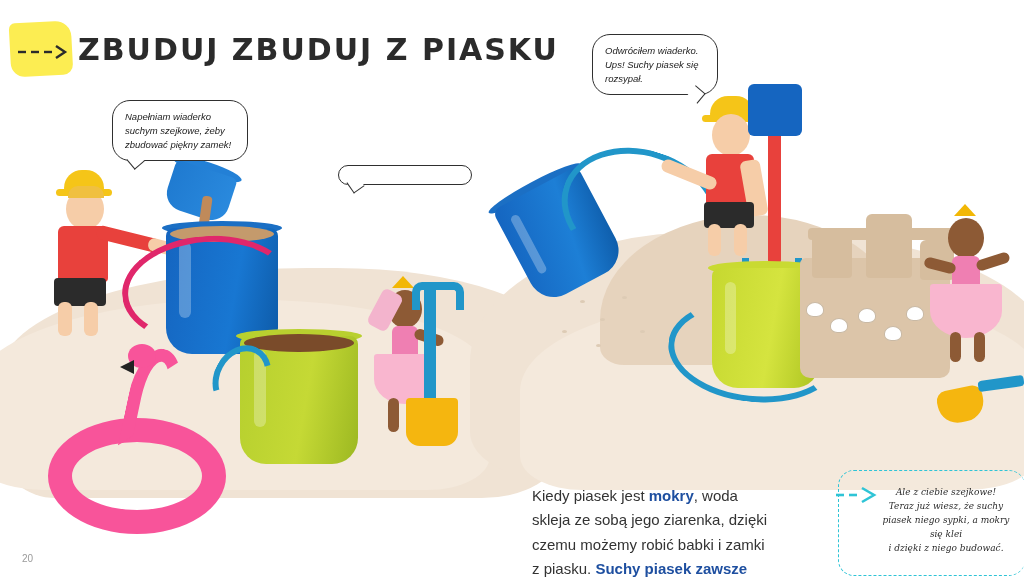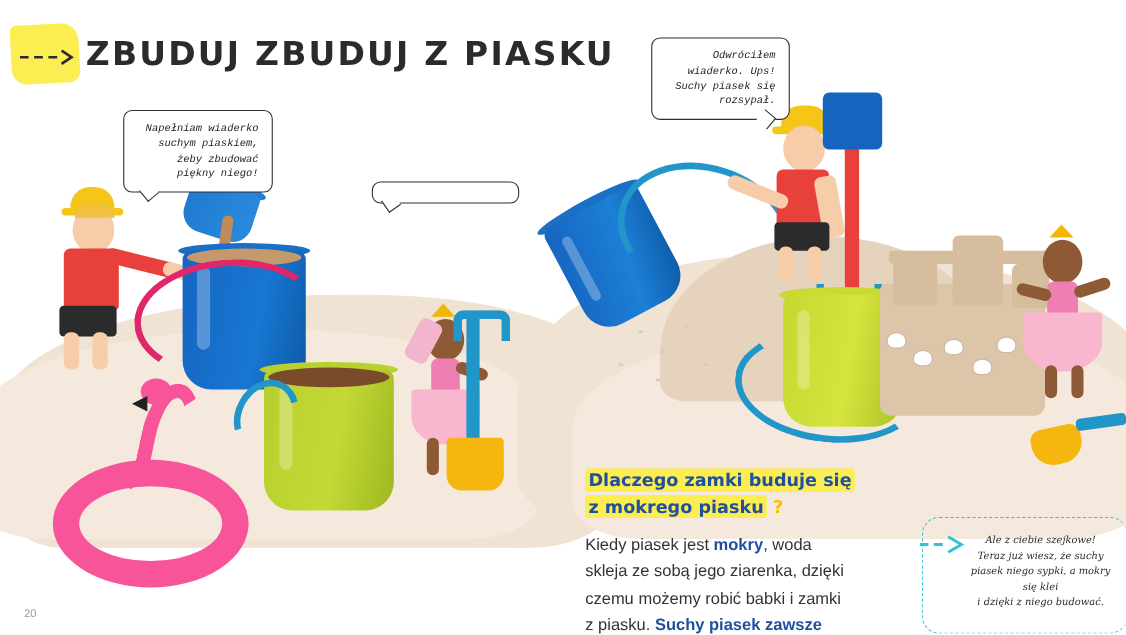--- a/index.html
+++ b/index.html
@@ -49,23 +49,23 @@
   }
   .arrow-dash{
     position:absolute;left:18px;top:44px;width:50px;height:16px;
   }
   .page-num{
     position:absolute;left:22px;top:553px;font-size:10px;color:#9a9a9a;
   }
 
   
   .bubble{
-    position:absolute;background:#fff;border:1.3px solid #2f2f2f;border-radius:8px;
-    padding:9px 12px;font-size:9.5px;line-height:1.45;color:#222;text-align:right;
-    font-family:Liberation Mono, monospace;font-style:italic;
+    position:absolute;background:#fff;border:1.3px solid #2f2f2f;border-radius:18px;
+    padding:9px 12px;font-size:9.5px;line-height:1.45;color:#222;text-align:left;
+    font-family:Liberation Sans, sans-serif;font-style:italic;
   }
   .bubble .tail{
     position:absolute;width:12px;height:12px;background:#fff;
     border-left:1.3px solid #2f2f2f;border-bottom:1.3px solid #2f2f2f;
   }
   #b1{left:112px;top:100px;width:110px;}
   #b1 .tail{left:16px;bottom:-7px;transform:rotate(-40deg);}
   #b2{left:338px;top:165px;width:108px;}
   #b2 .tail{left:10px;bottom:-7px;transform:rotate(-35deg);}
   #b3{left:592px;top:34px;width:100px;}
@@ -293,36 +293,31 @@
     <div class="limb" style="left:-2px;top:52px;width:32px;height:11px;background:#8d5a35;transform:rotate(14deg);"></div>
     <div class="skirt" style="left:4px;top:76px;width:72px;height:54px;"></div>
     <div class="limb" style="left:24px;top:124px;width:11px;height:30px;background:#8d5a35;"></div>
     <div class="limb" style="left:48px;top:124px;width:11px;height:30px;background:#8d5a35;"></div>
   </div>
 
   <div class="shovel-blade" style="left:938px;top:388px;width:46px;height:34px;background:#f5b60f;border-radius:10px 10px 20px 20px;transform:rotate(-12deg);"></div>
   <div class="shovel-handle" style="left:978px;top:378px;width:46px;height:11px;background:#2196c9;transform:rotate(-8deg);"></div>
 
   <div class="bubble" id="b1">
-    <span>Napełniam wiaderko suchym piaskiem, żeby zbudować piękny niego!</span>
+    <span>Napełniam wiaderko suchym szejkowe, żeby zbudować piękny zamek!</span>
     <span class="tail"></span>
   </div>
   <div class="bubble" id="b2">
     <span class="tail"></span>
   </div>
   <div class="bubble" id="b3">
     <span>Odwróciłem wiaderko. Ups! Suchy piasek się rozsypał.</span>
     <span class="tail"></span>
   </div>
 
-  <div class="info-title">
-    <span class="hl">Dlaczego zamki buduje się</span><br>
-    <span class="hl">z mokrego piasku</span>
-    <span class="bullet-q">?</span>
-  </div>
   <div class="info-body">
     <span>Kiedy piasek jest </span><b>mokry</b><span>, woda skleja ze sobą jego ziarenka, dzięki czemu możemy robić babki i zamki z piasku. </span><b>Suchy piasek zawsze będzie się układał w luźną górkę.</b>
   </div>
 
   <div class="note-dash"></div>
   <svg class="note-arrow" width="50" height="18" viewBox="0 0 50 18">
     <line x1="0" y1="9" x2="8" y2="9" stroke="#2ec4d6" stroke-width="2.6"></line>
     <line x1="13" y1="9" x2="21" y2="9" stroke="#2ec4d6" stroke-width="2.6"></line>
     <polyline points="26,2 38,9 26,16" fill="none" stroke="#2ec4d6" stroke-width="2.6"></polyline>
   </svg>

